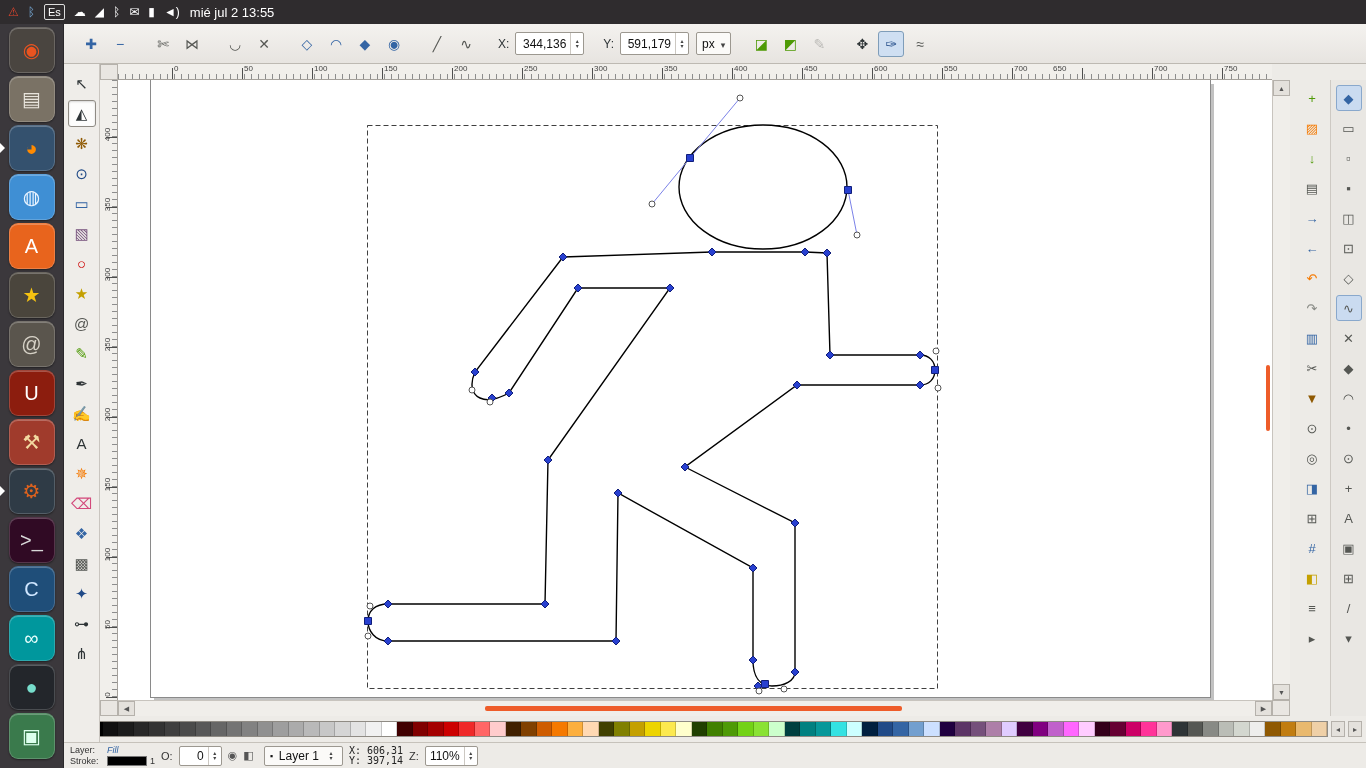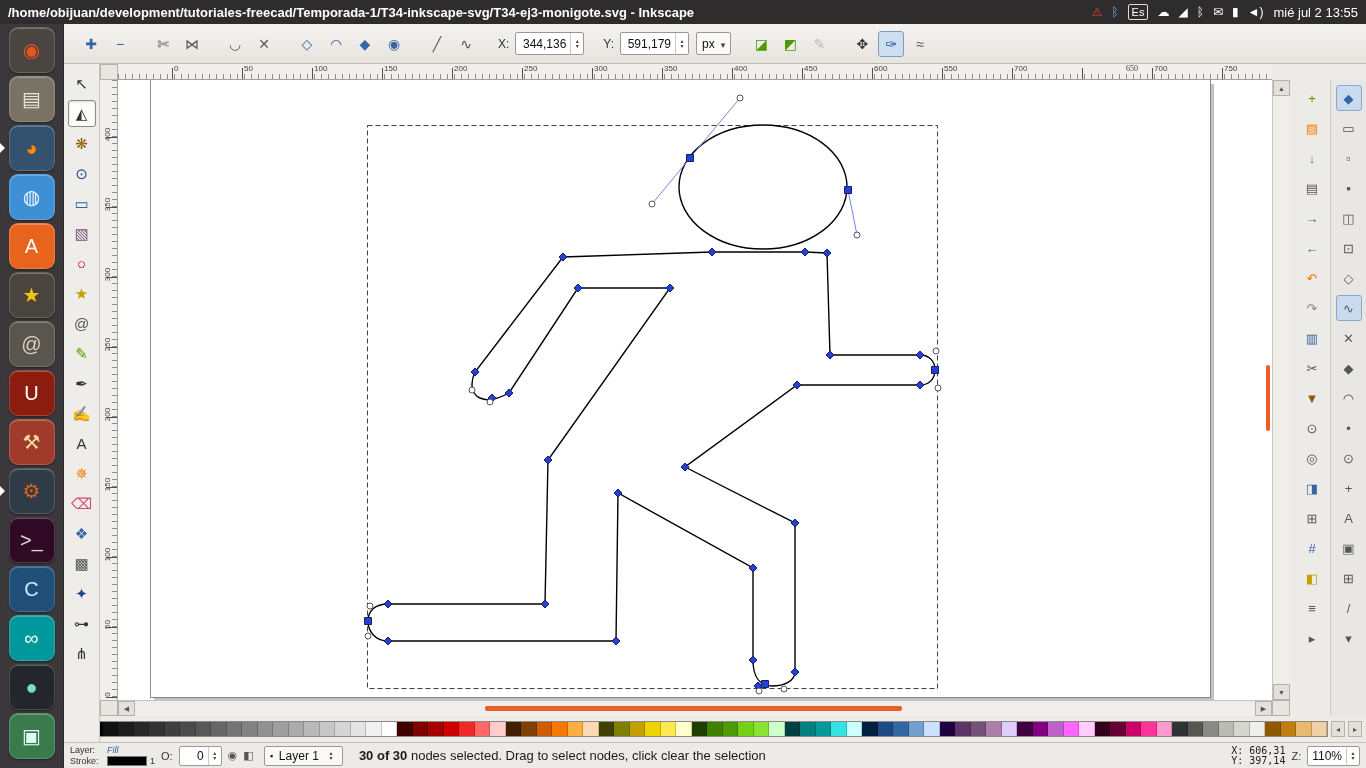--- a/index.html
+++ b/index.html
@@ -126,21 +126,20 @@
     font-family:"DejaVu Sans Mono","Liberation Mono",monospace;}
   .coords span{display:inline-block;}
   .layer-dot{font-size:9px;}
 </style>
 </head>
 <body>
 
 <div id="screen">
 
   <div class="topbar">
-    <span class="wtitle">/home/obijuan/development/tutoriales-freecad/Temporada-1/T34-inkscape-svg/T34-ej3-monigote.svg - Inkscape</span>
     <div class="tray">
         <span class="tray-item"><span class="tg" style="color: rgb(232, 69, 44);">⚠</span></span>
         <span class="tray-item"><span class="tg" style="color: rgb(122, 176, 224);">ᛒ</span></span>
         <span class="tray-item boxed"><span class="tg" style="color: rgb(255, 255, 255);">Es</span></span>
         <span class="tray-item"><span class="tg" style="color: rgb(255, 255, 255);">☁</span></span>
         <span class="tray-item"><span class="tg" style="color: rgb(255, 255, 255);">◢</span></span>
         <span class="tray-item"><span class="tg" style="color: rgb(255, 255, 255);">ᛒ</span></span>
         <span class="tray-item"><span class="tg" style="color: rgb(255, 255, 255);">✉</span></span>
         <span class="tray-item"><span class="tg" style="color: rgb(255, 255, 255);">▮</span></span>
         <span class="tray-item"><span class="tg" style="color: rgb(255, 255, 255);">◄)</span></span>
@@ -343,21 +342,21 @@
         <span class="rnum" style="left: 266px;">150</span>
         <span class="rnum" style="left: 336px;">200</span>
         <span class="rnum" style="left: 406px;">250</span>
         <span class="rnum" style="left: 476px;">300</span>
         <span class="rnum" style="left: 546px;">350</span>
         <span class="rnum" style="left: 616px;">400</span>
         <span class="rnum" style="left: 686px;">450</span>
         <span class="rnum" style="left: 756px;">600</span>
         <span class="rnum" style="left: 826px;">550</span>
         <span class="rnum" style="left: 896px;">700</span>
-        <span class="rnum" style="left: 1008px; font-family: Liberation Serif, serif;">650</span>
+        <span class="rnum" style="left: 935px;">650</span>
         <span class="rnum" style="left: 1036px;">700</span>
         <span class="rnum" style="left: 1106px;">750</span>
       </div>
   </div>
   <div class="vruler">
     <div id="vruler-nums">
         <span class="vnum" style="top: 50px;">400</span>
         <span class="vnum" style="top: 120px;">350</span>
         <span class="vnum" style="top: 190px;">300</span>
         <span class="vnum" style="top: 260px;">250</span>
@@ -650,23 +649,20 @@
       <span class="spinval sm">0</span>
       <span class="spinarrows"></span>
     </span>
     <span class="sb-icon">◉</span>
     <span class="sb-icon">◧</span>
     <span class="combo" style="height:18px">
       <span class="layer-dot">▪</span>
       <span>Layer 1</span>
       <span class="spinarrows" style="border-left:none"></span>
     </span>
-    <div class="sb-msg">
-      <b>30 of 30</b><span> nodes selected. Drag to select nodes, click clear the selection</span>
-    </div>
     <div class="coords">
       <div><span>X:</span> <span>606,31</span></div>
       <div><span>Y:</span> <span>397,14</span></div>
     </div>
     <span class="sb-label">Z:</span>
     <span class="spinbox" style="height:18px">
       <span class="spinval sm">110%</span>
       <span class="spinarrows"></span>
     </span>
   </div>

